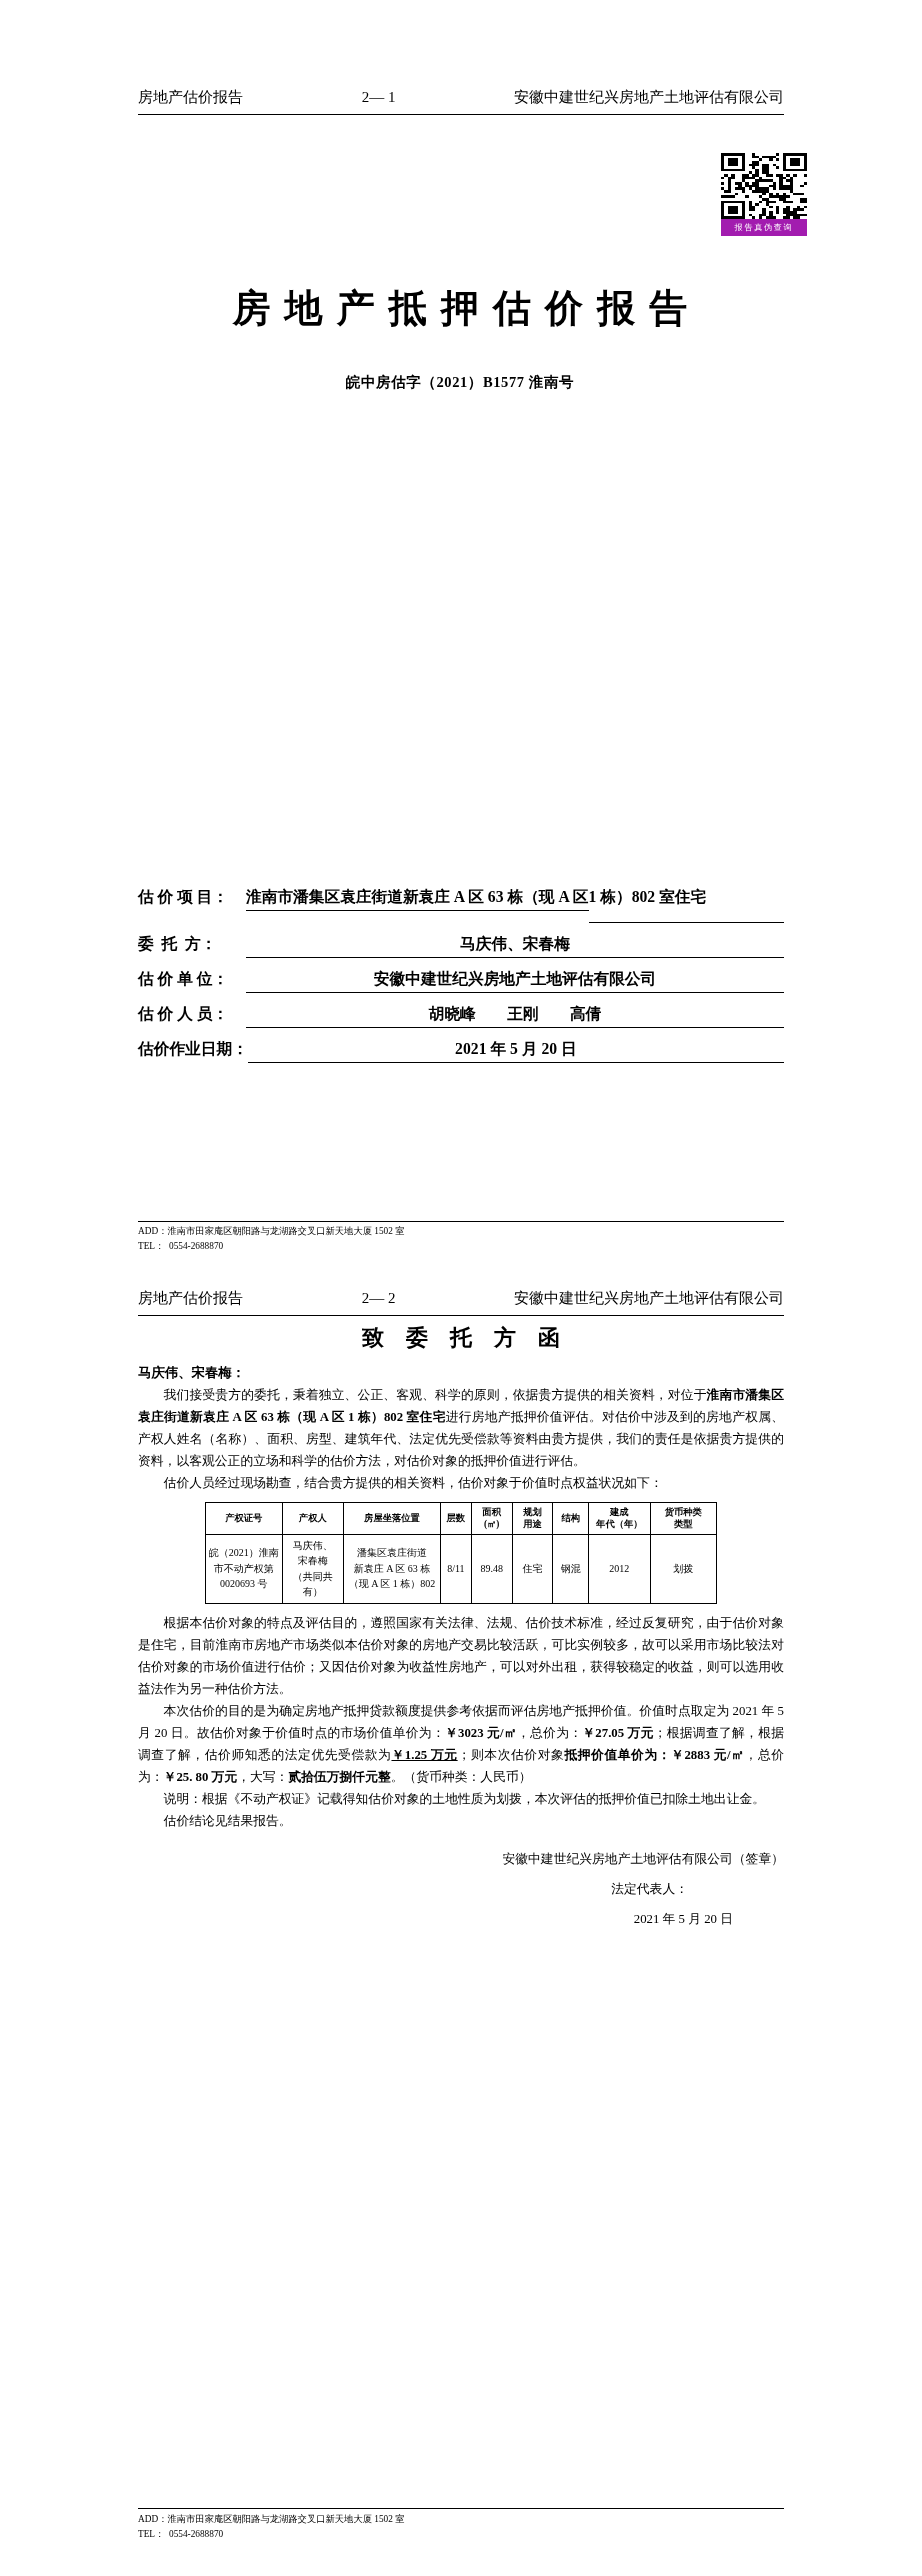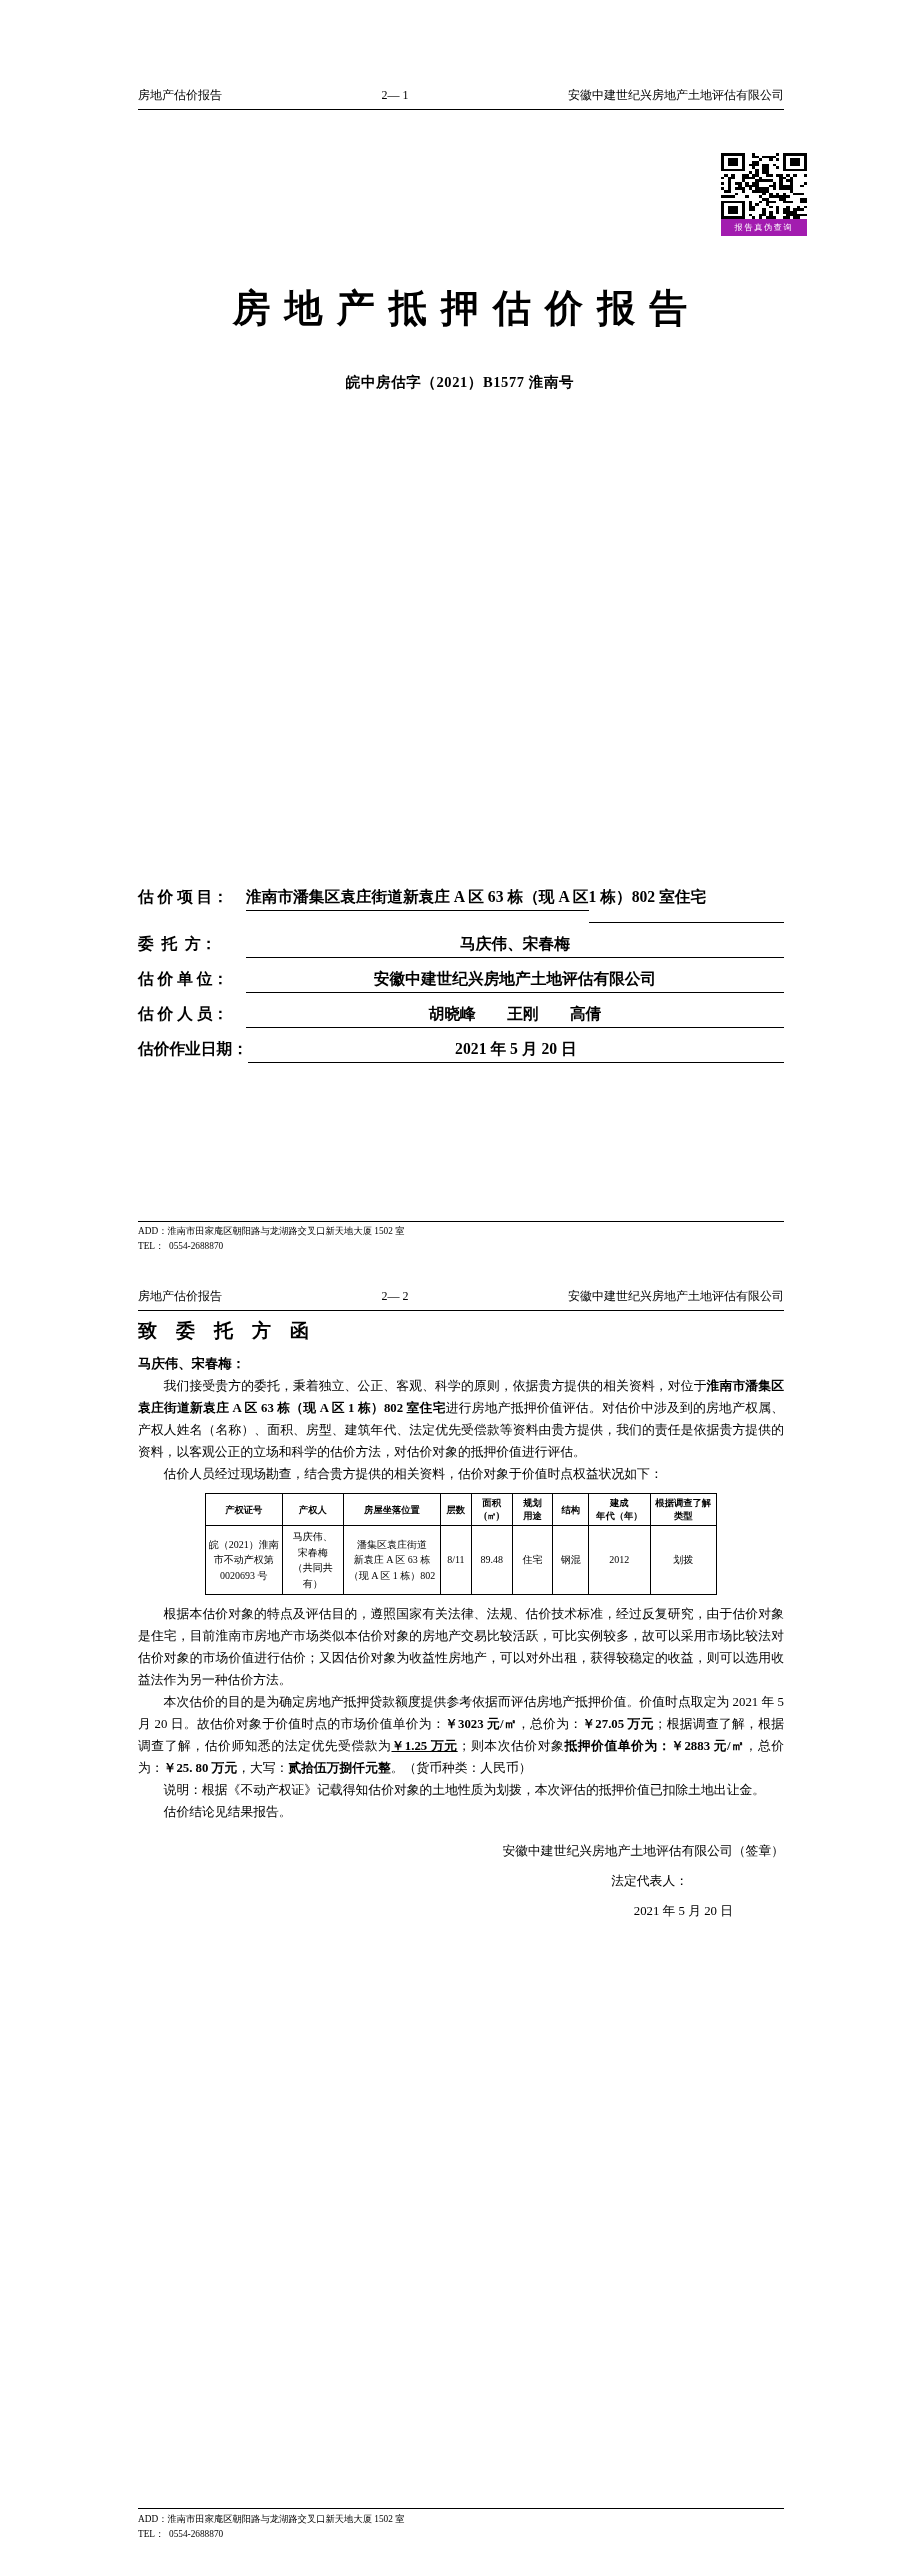--- a/index.html
+++ b/index.html
@@ -9,21 +9,21 @@
     font-family: "Liberation Serif", "DejaVu Serif", serif;
     color: #000;
   }
   .page { position: relative; width: 922px; overflow: hidden; background: #fff; }
   .page-1 { height: 1273px; padding: 86px 138px 0; }
   .page-2 { height: 1303px; padding: 14px 138px 0; }
 
   
   .running-header {
     display: flex; justify-content: space-between; align-items: flex-end;
-    font-size: 12px; line-height: 1.5;
+    font-size: 15px; line-height: 1.5;
     border-bottom: 1.2px solid #000; padding-bottom: 5px;
   }
   .running-header span { white-space: pre; }
 
   
   .qr-block { position: absolute; top: 153px; right: 115px; width: 86px; }
   .qr-block svg { display: block; width: 86px; height: 66px; }
   .qr-caption {
     background: #a21caf; color: #fff; text-align: center;
     font-family: "Liberation Sans", "DejaVu Sans", sans-serif;
@@ -55,22 +55,22 @@
 
   
   .page-footer { position: absolute; left: 138px; right: 138px; font-size: 9.3px; line-height: 15px; }
   .page-1 .page-footer { bottom: 18.6px; }
   .page-2 .page-footer { bottom: 34px; }
   .footer-rule { border-top: 1.2px solid #000; margin-bottom: 2.9px; }
   .page-footer div { white-space: pre; }
 
   
   .letter-title {
-    margin-top: 7px; 
-    font-size: 19px; font-weight: bold; white-space: pre;
+    margin-top: 7px; text-align: center;
+    font-size: 22px; font-weight: bold; white-space: pre;
   }
   .salutation { margin-top: 9.3px; font-size: 13.4px; font-weight: bold; line-height: 22px; }
   .para {
     font-size: 12.8px; line-height: 22px; text-align: justify;
     text-indent: 2em; margin: 0;
   }
 
   
   .rights-table {
     width: 512px; margin: 8.1px auto; border-collapse: collapse;
@@ -386,21 +386,21 @@
         <th>产权人</th>
         <th>房屋坐落位置</th>
         <th>层数</th>
         <th>面积
 (㎡)</th>
         <th>规划
 用途</th>
         <th>结构</th>
         <th>建成
 年代（年）</th>
-        <th>根据调查了解
+        <th>货币种类
 类型</th>
       </tr>
     </thead>
     <tbody>
       <tr>
         <td>皖（2021）淮南
 市不动产权第
 0020693 号</td>
         <td>马庆伟、
 宋春梅

